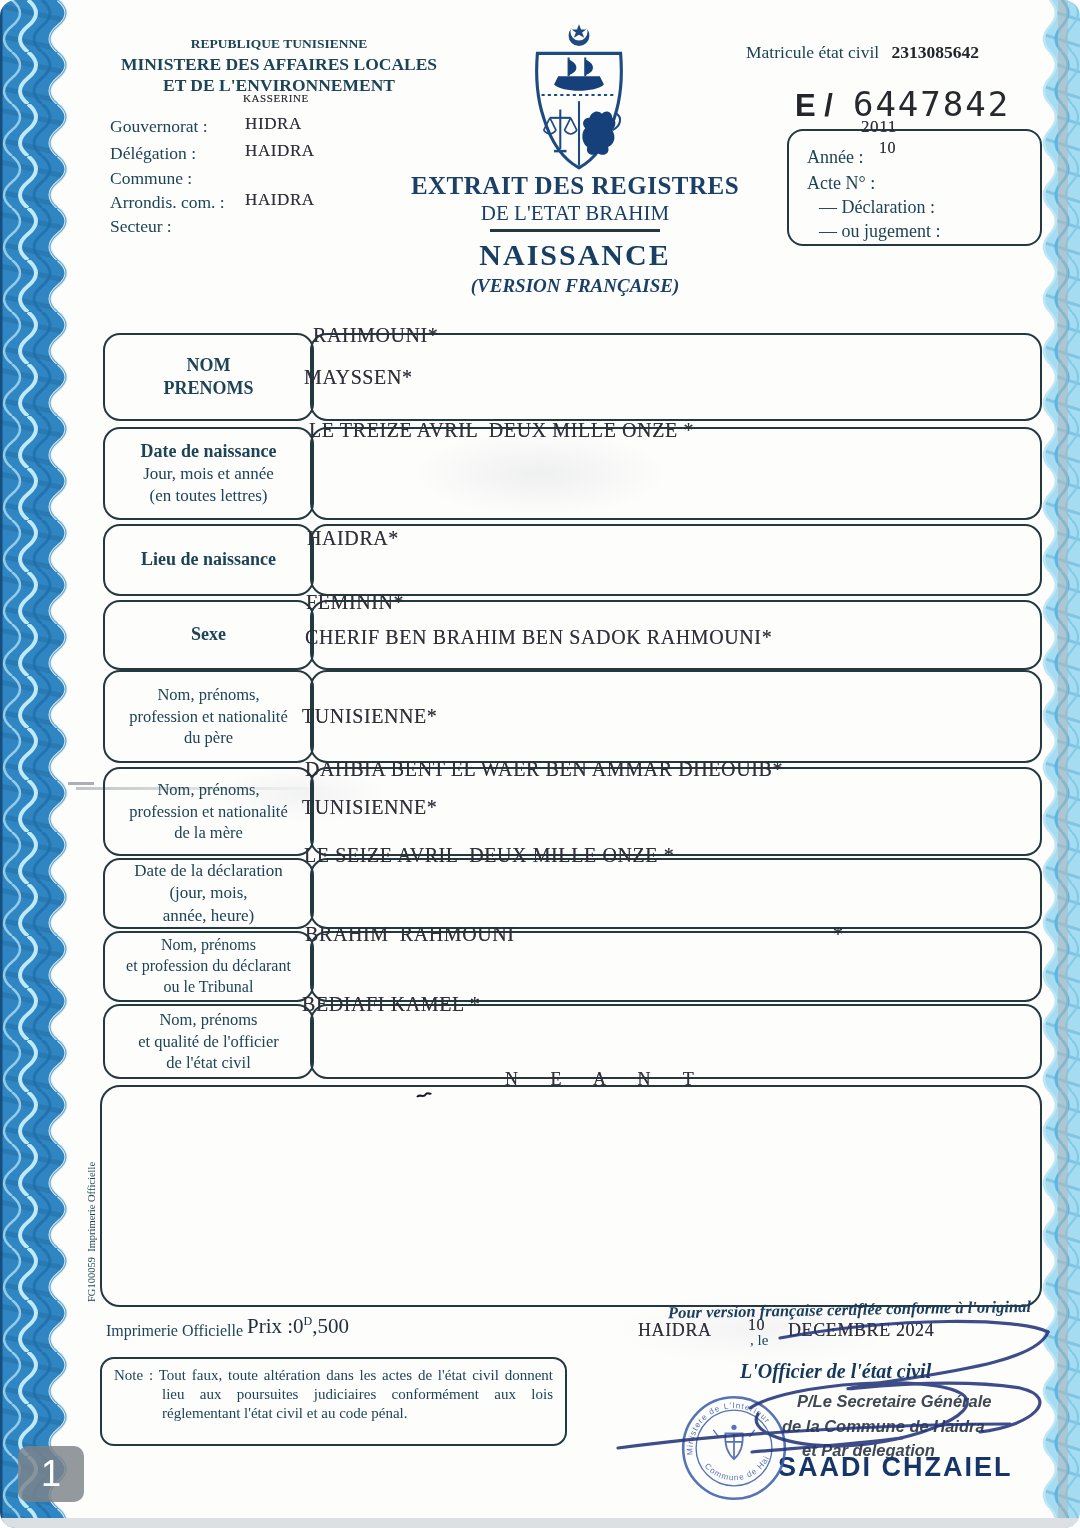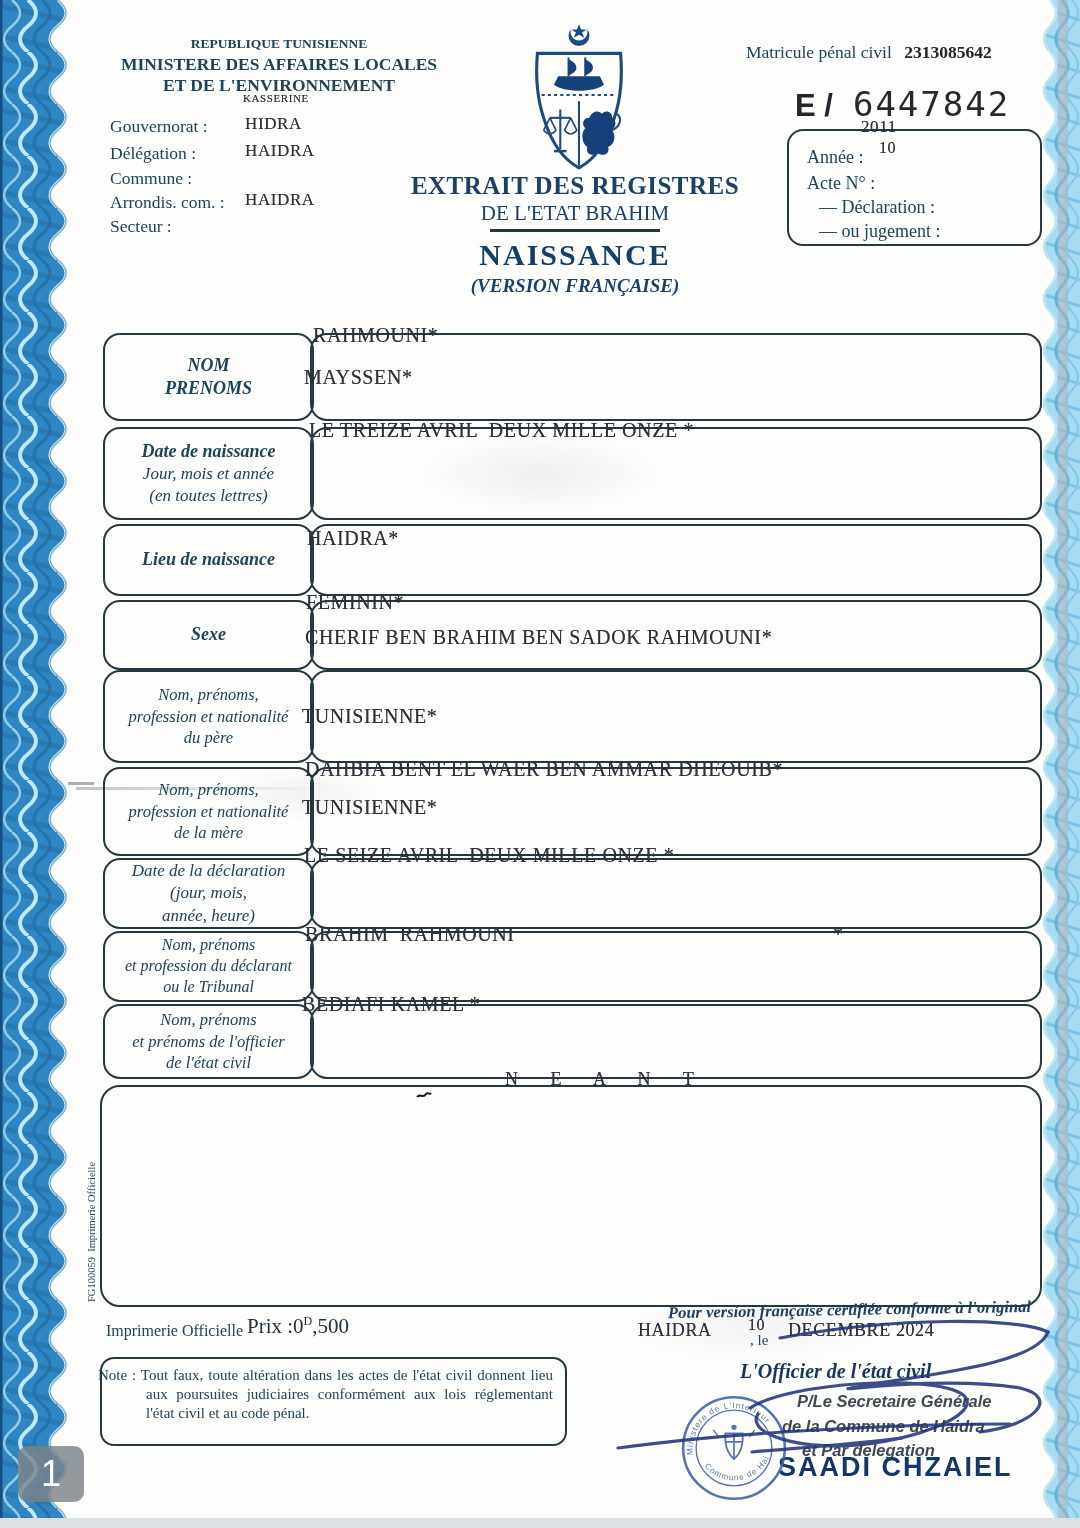--- a/index.html
+++ b/index.html
@@ -1,23 +1,23 @@
 <!DOCTYPE html>
 <html><head>
 <meta charset="utf-8">
 <style>
   html,body{margin:0;padding:0;background:#fff;}
   .page{position:relative;width:1080px;height:1528px;background:#fdfdfc;overflow:hidden;
-        font-family:"Liberation Serif",serif;color:#1d4356;}
+        font-family:"Liberation Serif",serif;color:#1d4356;border-radius:16px;}
   .abs{position:absolute;}
   .lbl{color:#1d4356;}
   .typed{font-family:"Liberation Serif",serif;color:#30303a;letter-spacing:.6px;white-space:pre;
          text-shadow:0 0 .6px rgba(20,20,30,.55);}
   .box{position:absolute;border:2.6px solid #243840;border-radius:17px;background:transparent;}
-  .labelbox{display:flex;flex-direction:column;align-items:center;justify-content:center;text-align:center;line-height:1.3;font-style:italic;}
+  .labelbox{display:flex;flex-direction:column;align-items:center;justify-content:center;text-align:center;line-height:1.3;}
   .b{font-weight:bold;}
   .it{font-style:italic;}
   .titleblock{text-align:center;}
   .noise{pointer-events:none;background:
      radial-gradient(ellipse 180px 60px at 50% 31%, rgba(110,120,128,.10), transparent 70%),
      radial-gradient(ellipse 120px 40px at 28% 52%, rgba(110,120,128,.08), transparent 70%),
      radial-gradient(ellipse 200px 50px at 70% 87%, rgba(110,120,128,.07), transparent 70%);}
   .crease{background:linear-gradient(90deg, rgba(140,150,156,.55), rgba(140,150,156,0));height:3px;}
   .stampTxt{font-family:"Liberation Sans",sans-serif;font-size:9.5px;letter-spacing:1.2px;fill:#4062ac;}
   .delegation{font-family:"Liberation Sans",sans-serif;font-style:italic;font-weight:600;color:#3f4852;}
@@ -105,21 +105,21 @@
 
   <div class="abs titleblock" style="left:390px;top:172px;width:370px">
     <div class="b" style="font-size:25px;color:#1a4068;letter-spacing:.5px">EXTRAIT DES REGISTRES</div>
     <div style="font-size:21px;color:#1a4068;margin-top:1px">DE L'ETAT BRAHIM</div>
     <div style="width:170px;height:3px;background:#243840;margin:3px auto 6px"></div>
     <div class="b" style="font-size:30px;color:#173f63;letter-spacing:2px">NAISSANCE</div>
     <div class="b it" style="font-size:19px;color:#1a4068;margin-top:3px">(VERSION FRANÇAISE)</div>
   </div>
 
   <div class="abs" style="left:746px;top:42px;font-size:17.5px">
-    <span class="lbl">Matricule pénal civil</span>
+    <span class="lbl">Matricule état civil</span>
     <span class="b" style="color:#20262c;margin-left:8px">2313085642</span>
   </div>
   <div class="abs" style="left:795px;top:84px">
     <span class="b" style="font-family:'Liberation Sans',sans-serif;font-size:31px;color:#22262b">E /</span>
     <span style="font-family:'DejaVu Sans Mono',monospace;font-size:34px;color:#26292e;letter-spacing:2px;margin-left:16px">6447842</span>
   </div>
   <div class="abs typed" style="left:861px;top:117px;font-size:17px;z-index:3">2011</div>
 
   <div class="box" style="left:787px;top:129px;width:251px;height:113px;border-radius:16px">
     <div class="abs lbl" style="left:18px;top:16px;font-size:18px">Année :</div>
@@ -187,40 +187,40 @@
     <div class="lbl" style="font-size:16px">Nom, prénoms</div>
     <div class="lbl" style="font-size:16px">et profession du déclarant</div>
     <div class="lbl" style="font-size:16px">ou le Tribunal</div>
   </div>
   <div class="box" style="left:310px;top:931px;width:728px;height:67px"></div>
   <div class="abs typed" style="left:305px;top:923px;font-size:20px;z-index:3">BRAHIM  RAHMOUNI</div>
   <div class="abs typed" style="left:833px;top:923px;font-size:20px;z-index:3">*</div>
 
   <div class="box labelbox" style="left:103px;top:1004px;width:207px;height:71px">
     <div class="lbl" style="font-size:16.5px">Nom, prénoms</div>
-    <div class="lbl" style="font-size:16.5px">et prénoms de l'officier</div>
+    <div class="lbl" style="font-size:16.5px">et qualité de l'officier</div>
     <div class="lbl" style="font-size:16.5px">de l'état civil</div>
   </div>
   <div class="box" style="left:310px;top:1004px;width:728px;height:71px"></div>
   <div class="abs typed" style="left:302px;top:993px;font-size:20px;z-index:3">BEDIAFI KAMEL *</div>
 
   <div class="box" style="left:100px;top:1085px;width:938px;height:218px;border-radius:20px"></div>
   <div class="abs typed" style="left:505px;top:1069px;font-size:18px;letter-spacing:14px;z-index:3">N E A N T</div>
   <svg class="abs" style="left:416px;top:1090px;z-index:3" width="16" height="10">
     <path d="M1,7 C4,3 7,9 10,4 C12,2 14,5 15,3" stroke="#1a1a22" stroke-width="2" fill="none"></path>
   </svg>
 
   <div class="abs" style="left:86px;top:1302px;transform:rotate(-90deg);transform-origin:0 0;font-size:10.5px;color:#1d4356;white-space:pre">FG100059  Imprimerie Officielle</div>
 
   <div class="abs lbl" style="left:106px;top:1322px;font-size:16px">Imprimerie Officielle</div>
   <div class="abs" style="left:247px;top:1314px;font-size:21px;color:#20303c">
     <span>Prix :0</span><sup style="font-size:12px">D</sup><span>,500</span>
   </div>
   <div class="box" style="left:100px;top:1357px;width:463px;height:85px;border-radius:14px">
-    <div class="lbl" style="padding:7px 12px 0 44px;text-indent:-48px;font-size:15px;line-height:1.28;text-align:justify">Note : Tout faux, toute altération dans les actes de l'état civil donnent lieu aux poursuites judiciaires conformément aux lois réglementant l'état civil et au code pénal.</div>
+    <div class="lbl" style="padding:7px 12px 0 60px;text-indent:-48px;font-size:15px;line-height:1.28;text-align:justify">Note : Tout faux, toute altération dans les actes de l'état civil donnent lieu aux poursuites judiciaires conformément aux lois réglementant l'état civil et au code pénal.</div>
   </div>
 
   <div class="abs b it" style="left:668px;top:1300px;font-size:16.5px;color:#1c3f60;transform:rotate(-1deg)">Pour version française certifiée conforme à l'original</div>
   <div class="abs typed" style="left:638px;top:1320px;font-size:18px">HAIDRA</div>
   <div class="abs typed" style="left:748px;top:1316px;font-size:16px">10</div>
   <div class="abs lbl" style="left:750px;top:1332px;font-size:15px">, le</div>
   <div class="abs typed" style="left:788px;top:1320px;font-size:18px">DECEMBRE 2024</div>
   <div class="abs b it" style="left:740px;top:1360px;font-size:20px;color:#15375c">L'Officier de l'état civil</div>
   <div class="abs delegation" style="left:797px;top:1392px;font-size:16.5px">P/Le Secretaire Générale</div>
   <div class="abs delegation" style="left:782px;top:1417px;font-size:16.5px">de la Commune de Haidra</div>

